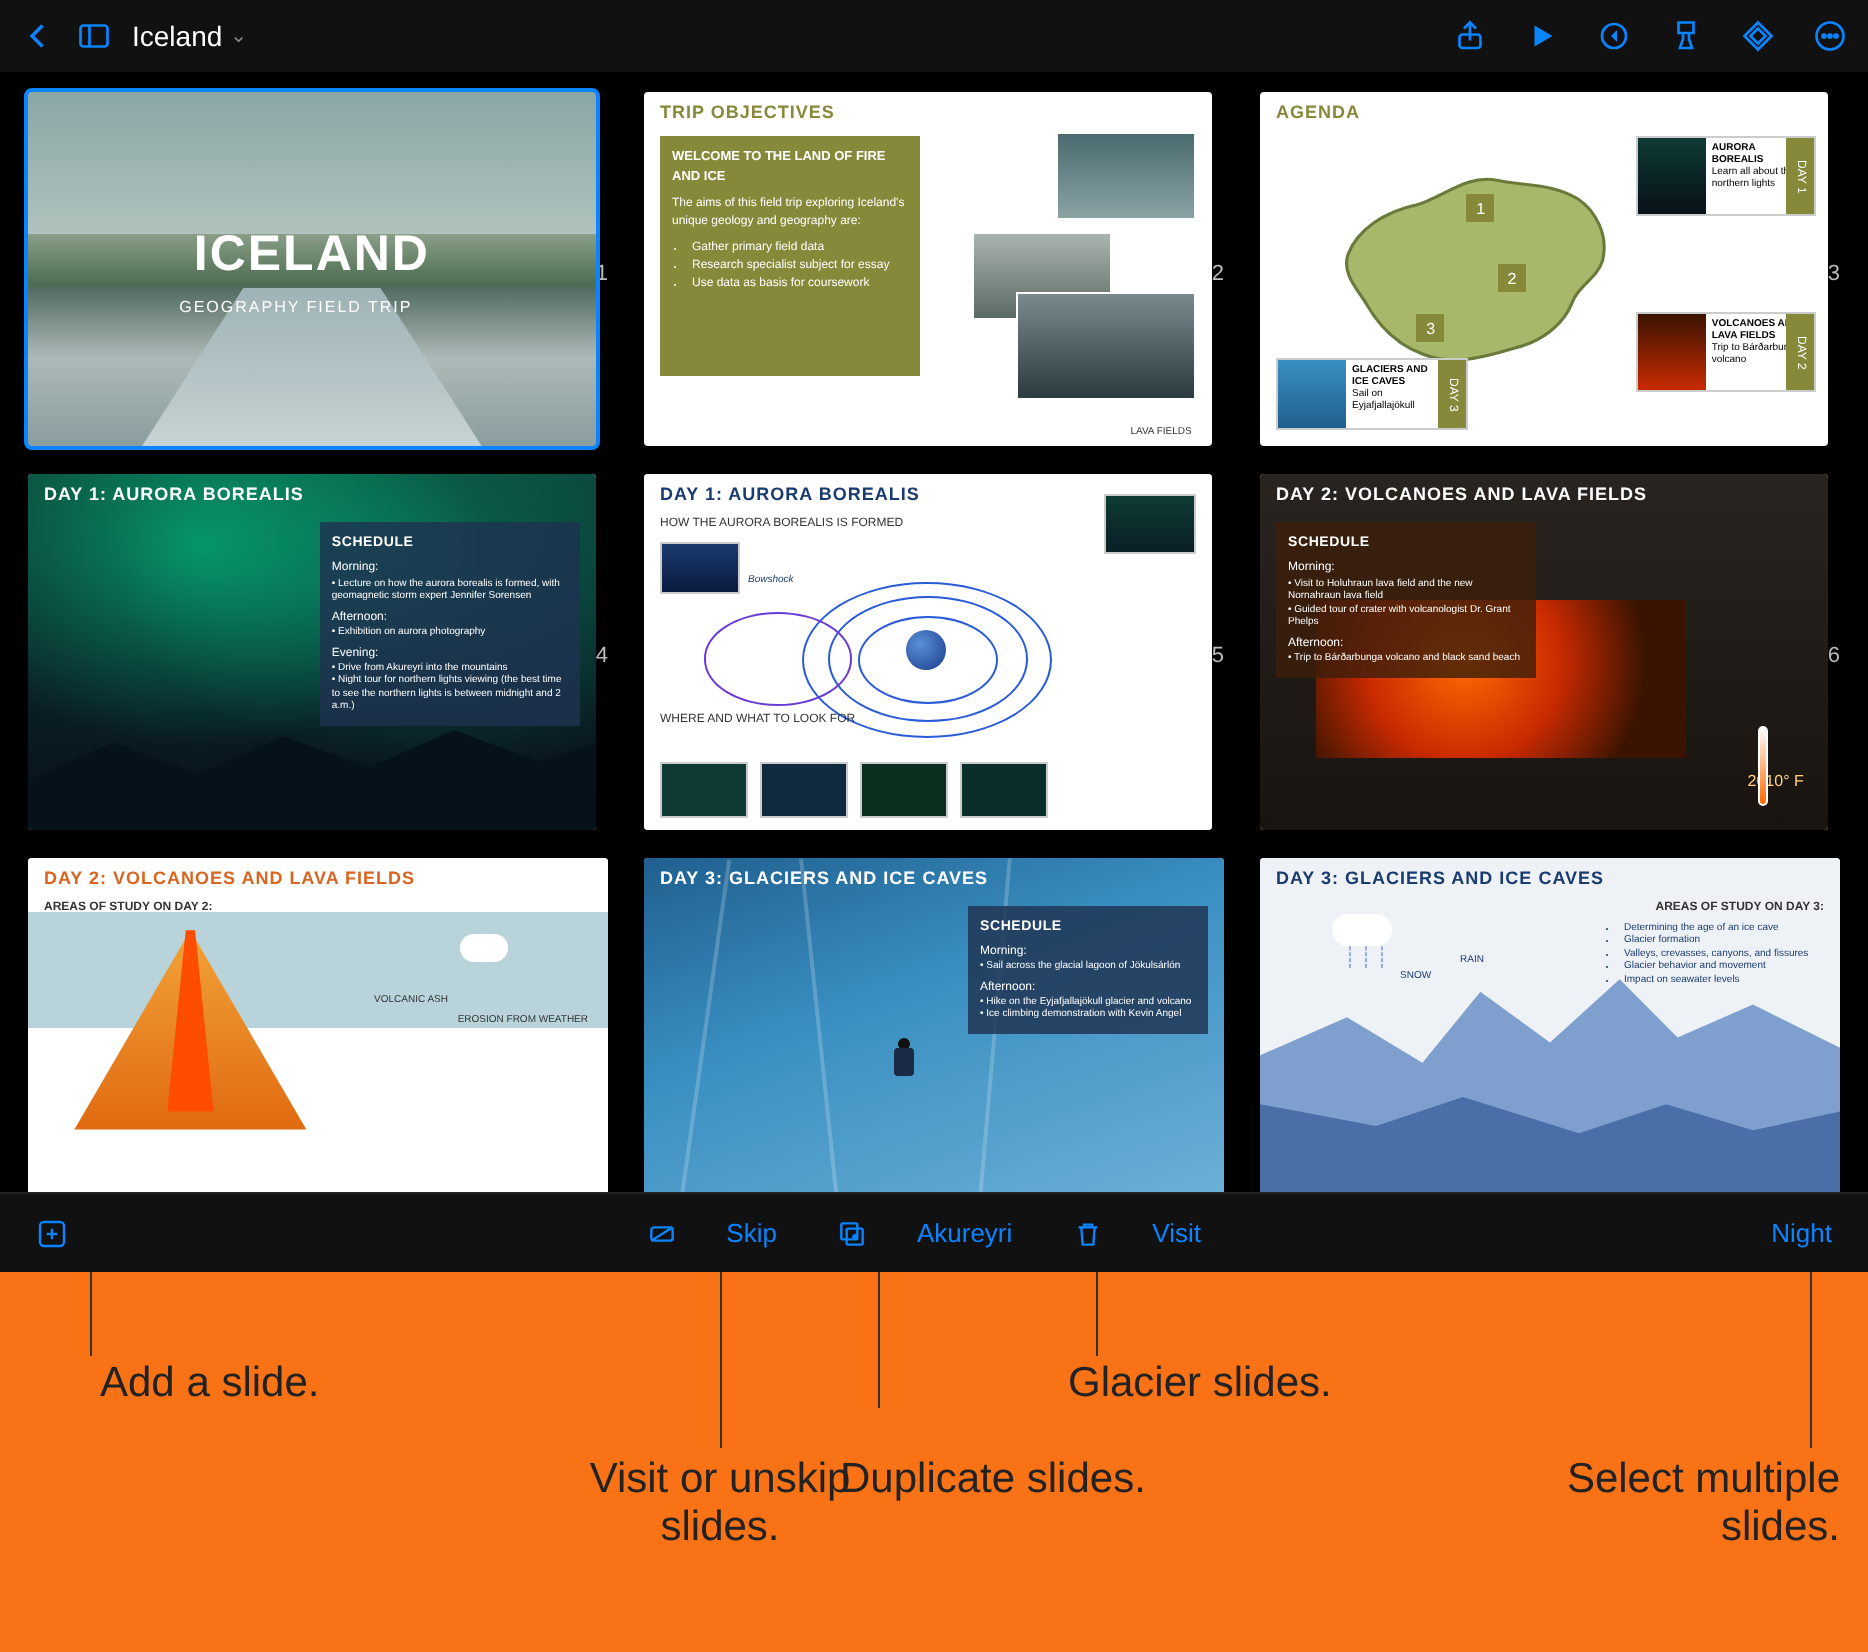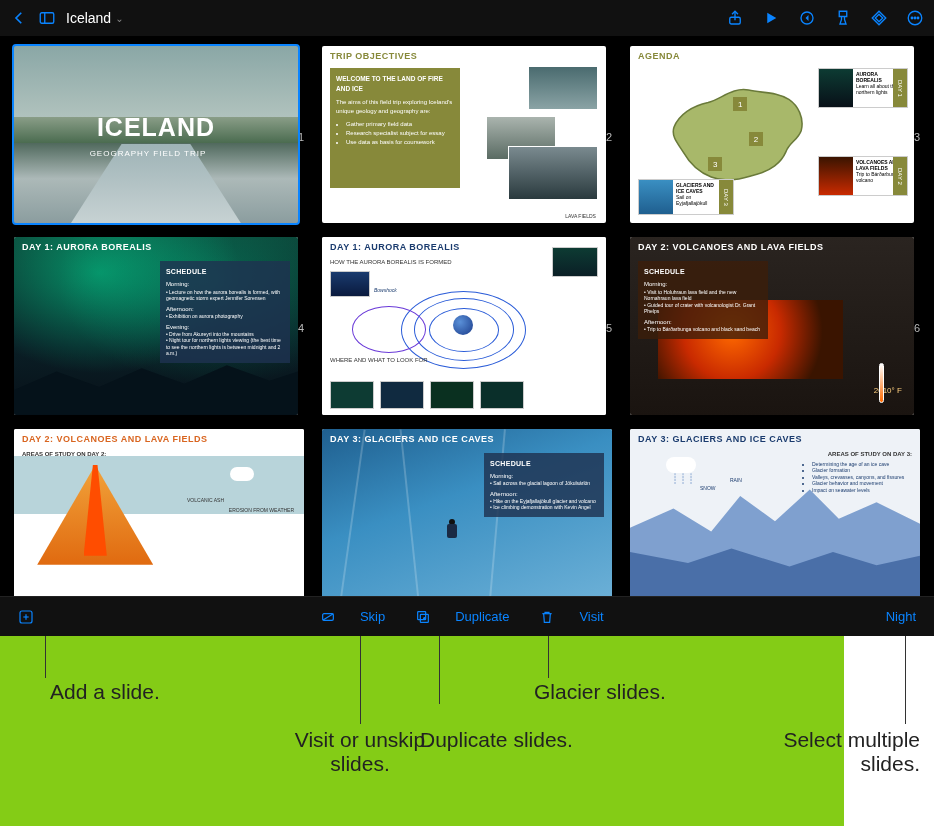--- a/index.html
+++ b/index.html
@@ -53,21 +53,21 @@
     align-items:center;
     padding: 0 18px;
     gap: 30px;
     color:#0a84ff;
     font-size:13px;
   }
   .bottombar .spacer { flex:1; }
   .bbtn { display:flex; align-items:center; gap:24px; cursor:pointer; }
   .bbtn svg { width:16px; height:16px; }
   .add-btn { width:20px; height:20px; }
-  .callouts { position:relative; width:844px; height:190px; background:#84cc16; }
+  .callouts { position:relative; width:934px; height:190px; background:#f97316; }
   .callouts .line { position:absolute; width:1px; background:#333; }
   .callouts .lbl { position:absolute; font-size:21px; color:#222; white-space:pre; text-align:center; }
   
   .s-title-big { position:absolute; left:0; right:0; top:38%; text-align:center; font-weight:700; color:#fff; font-size:25px; letter-spacing:1px; }
   .s-sub { position:absolute; left:0; right:16px; top:58%; text-align:center; color:#fff; font-size:8px; letter-spacing:1px; }
   .header-bar { position:absolute; top:5px; left:8px; font-size:9px; font-weight:700; letter-spacing:0.5px; }
   .olive { color:#87893a; }
   .navy { color:#1a3b6e; }
   .orange { color:#d96520; }
   .white { color:#fff; }
@@ -399,21 +399,21 @@
         </svg>
       <span>Skip</span>
     </span>
     <span class="bbtn">
       <svg viewBox="0 0 24 24" fill="none" stroke="#0a84ff" stroke-width="1.8">
           <rect x="4" y="4" width="12" height="12" rx="1"></rect>
           <rect x="8" y="8" width="12" height="12" rx="1"></rect>
           <line x1="14" y1="12" x2="14" y2="16"></line>
           <line x1="12" y1="14" x2="16" y2="14"></line>
         </svg>
-      <span>Duplicate</span>
+      <span>Akureyri</span>
     </span>
     <span class="bbtn">
       <svg viewBox="0 0 24 24" fill="none" stroke="#0a84ff" stroke-width="1.8">
           <path d="M5 7h14"></path>
           <path d="M9 7V5h6v2"></path>
           <path d="M7 7l1 13h8l1-13"></path>
         </svg>
       <span>Visit</span>
     </span>
     <span class="spacer"></span>

